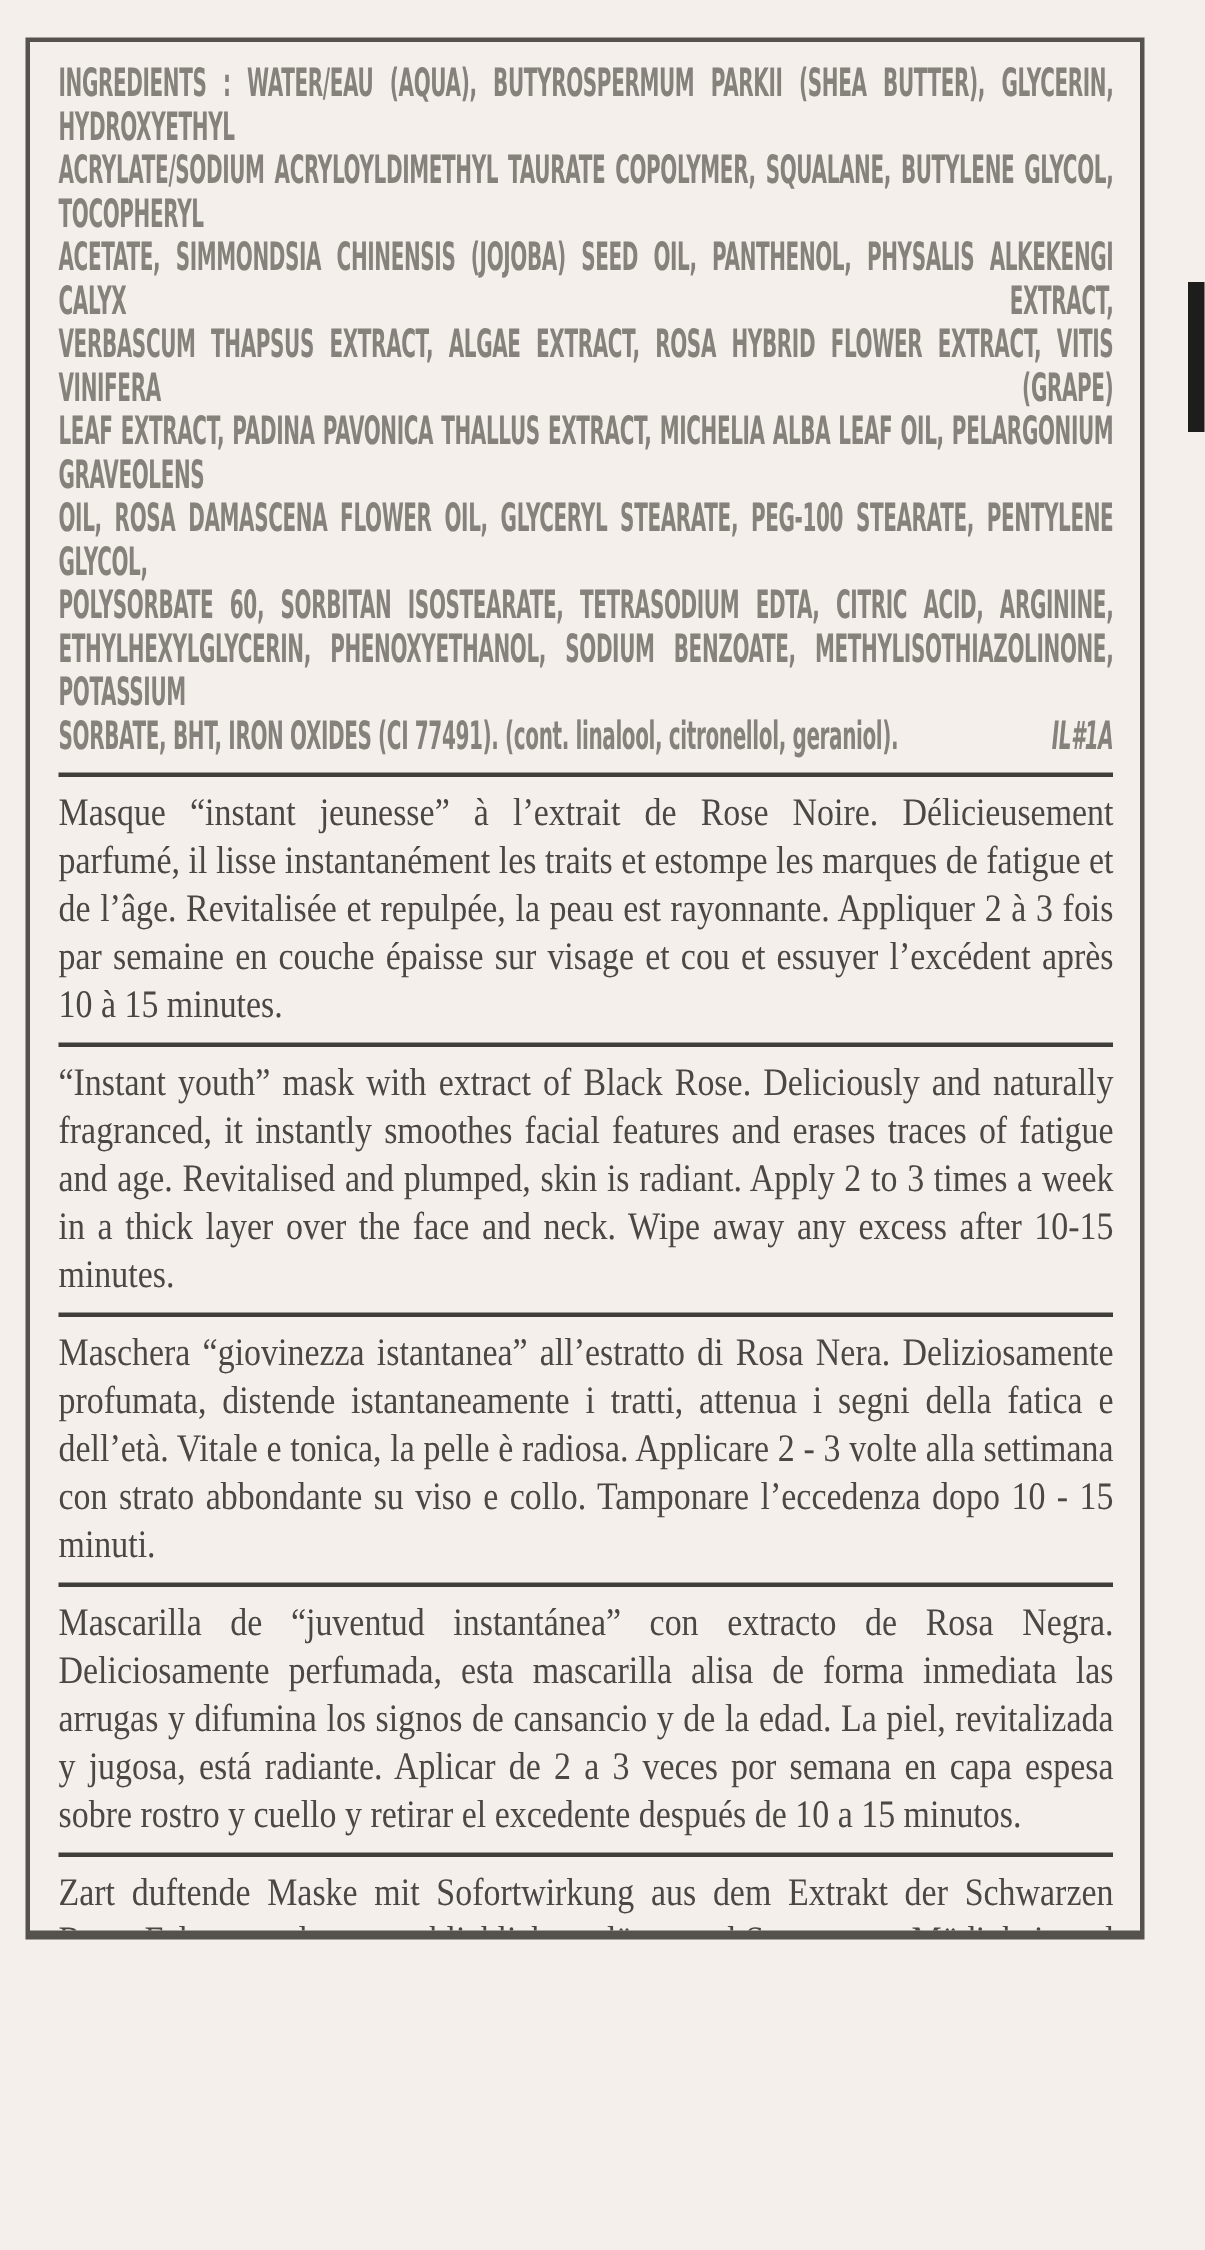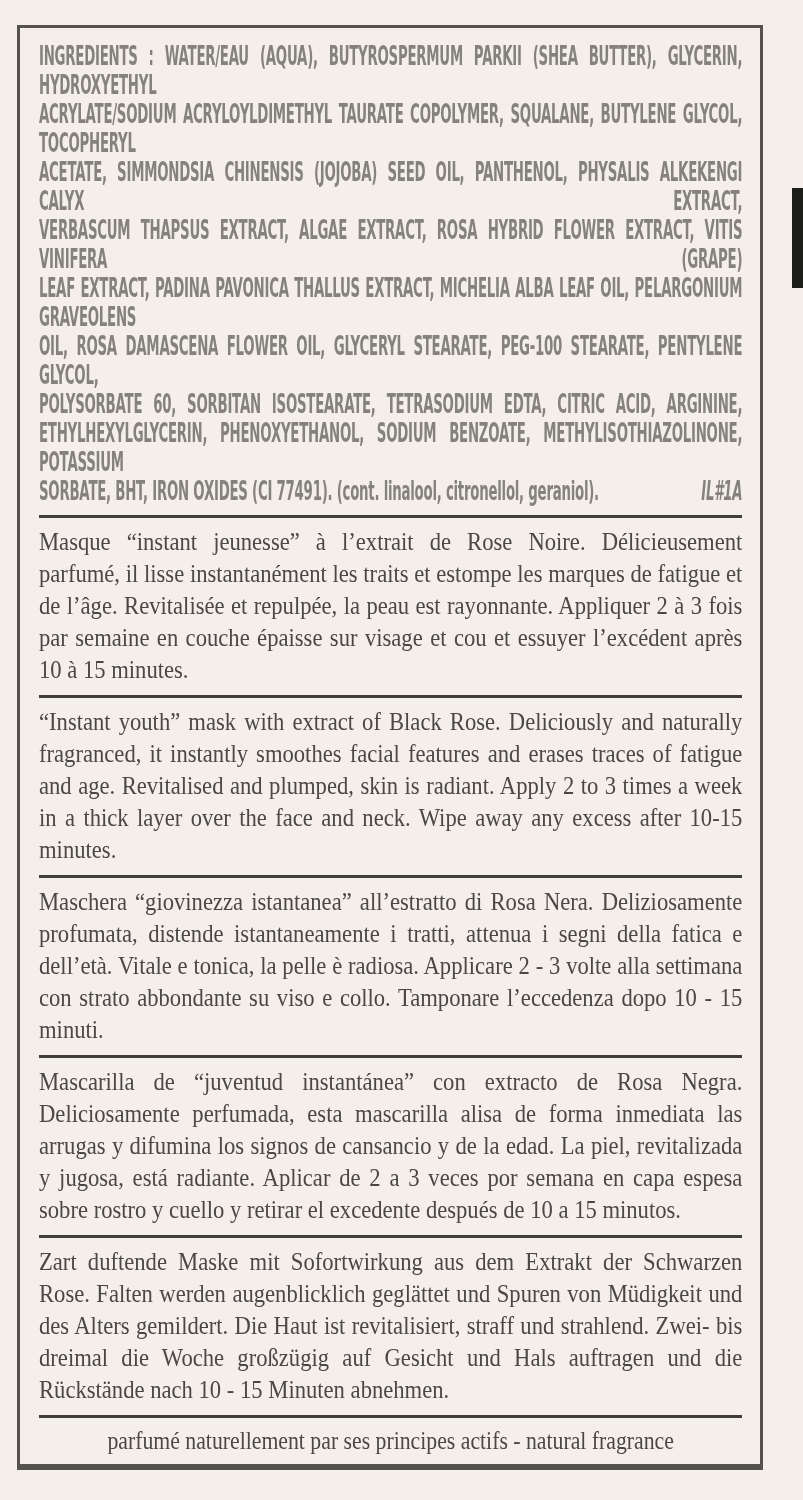--- a/index.html
+++ b/index.html
@@ -5,21 +5,21 @@
   html,body{margin:0;padding:0;}
   body{
     width:803px;height:1500px;
     background:#f5efeb;
     position:relative;
     font-family:"Liberation Serif", serif;
     overflow:hidden;
   }
   .label-panel{
     position:absolute;left:17px;top:25px;
-    width:746px;height:1445px;
+    width:746px;height:1268px;
     box-sizing:border-box;
     border:3px solid #55524e;
     border-bottom-width:6px;
     background:#f5efeb;
     overflow:hidden;
   }
   .content{padding:14px 18px 0 19px;}
 
   
   .ing-block{

